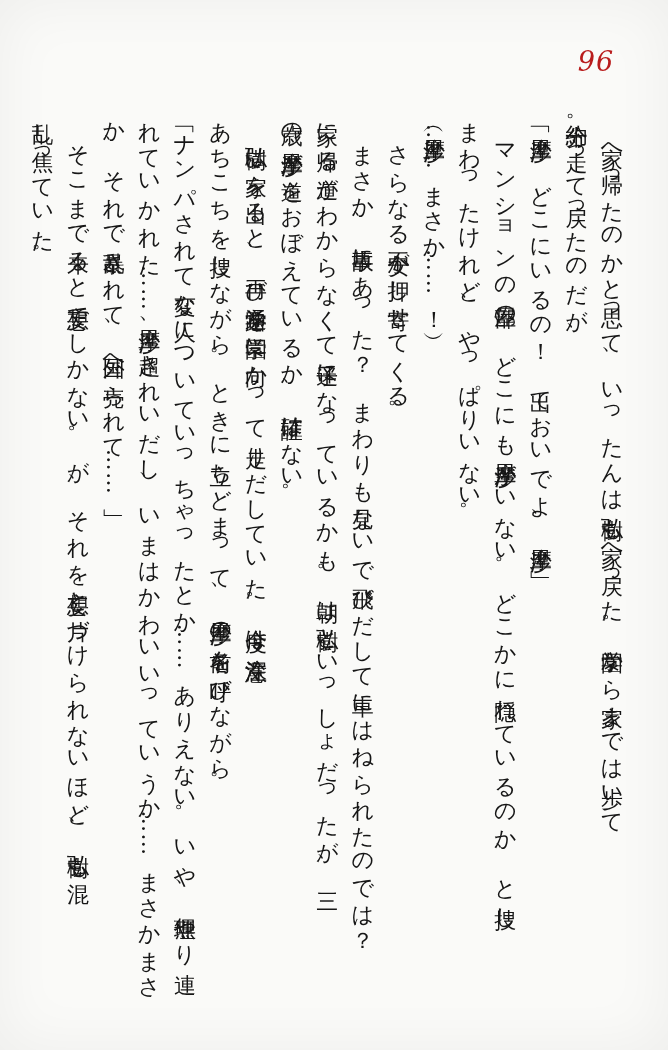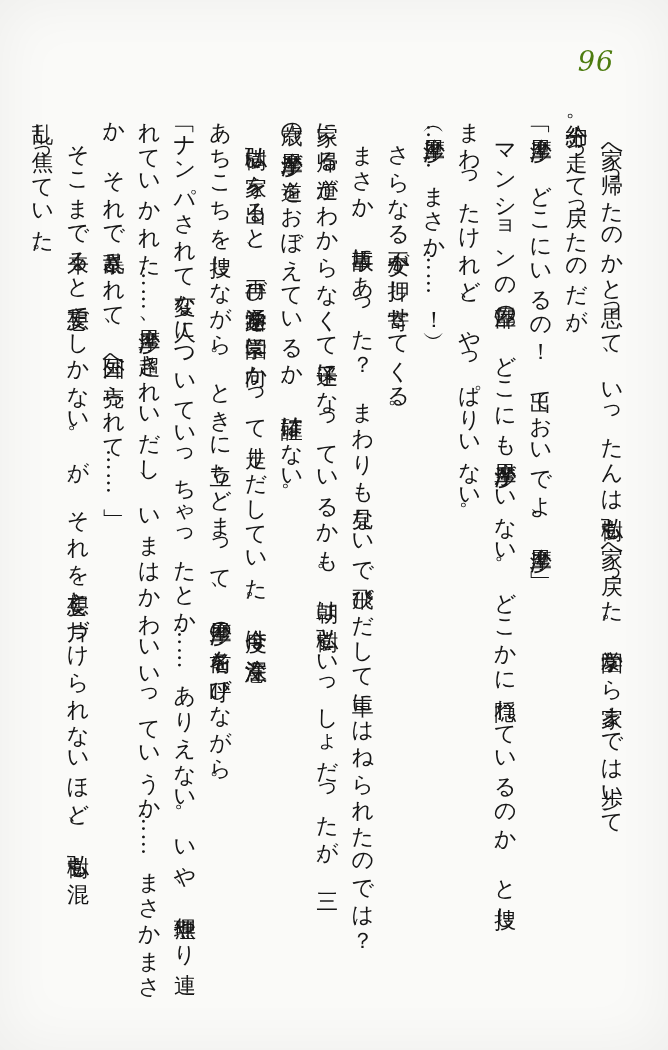--- a/index.html
+++ b/index.html
@@ -15,21 +15,21 @@
     overflow: hidden;
   }
   .page-number {
     position: absolute;
     top: 46px; left: 574px;
     width: 44px;
     text-align: center;
     font-style: italic;
     font-size: 27px;
     letter-spacing: 1px;
-    color: #4d7c0f;
+    color: #b91c1c;
   }
   .text-block {
     position: absolute;
     top: 107px; right: 38px;
     height: 893px; width: 608px;
     writing-mode: vertical-rl;
     text-orientation: mixed;
     font-size: 22px;
     line-height: 35.6px;
     letter-spacing: 1.2px;

